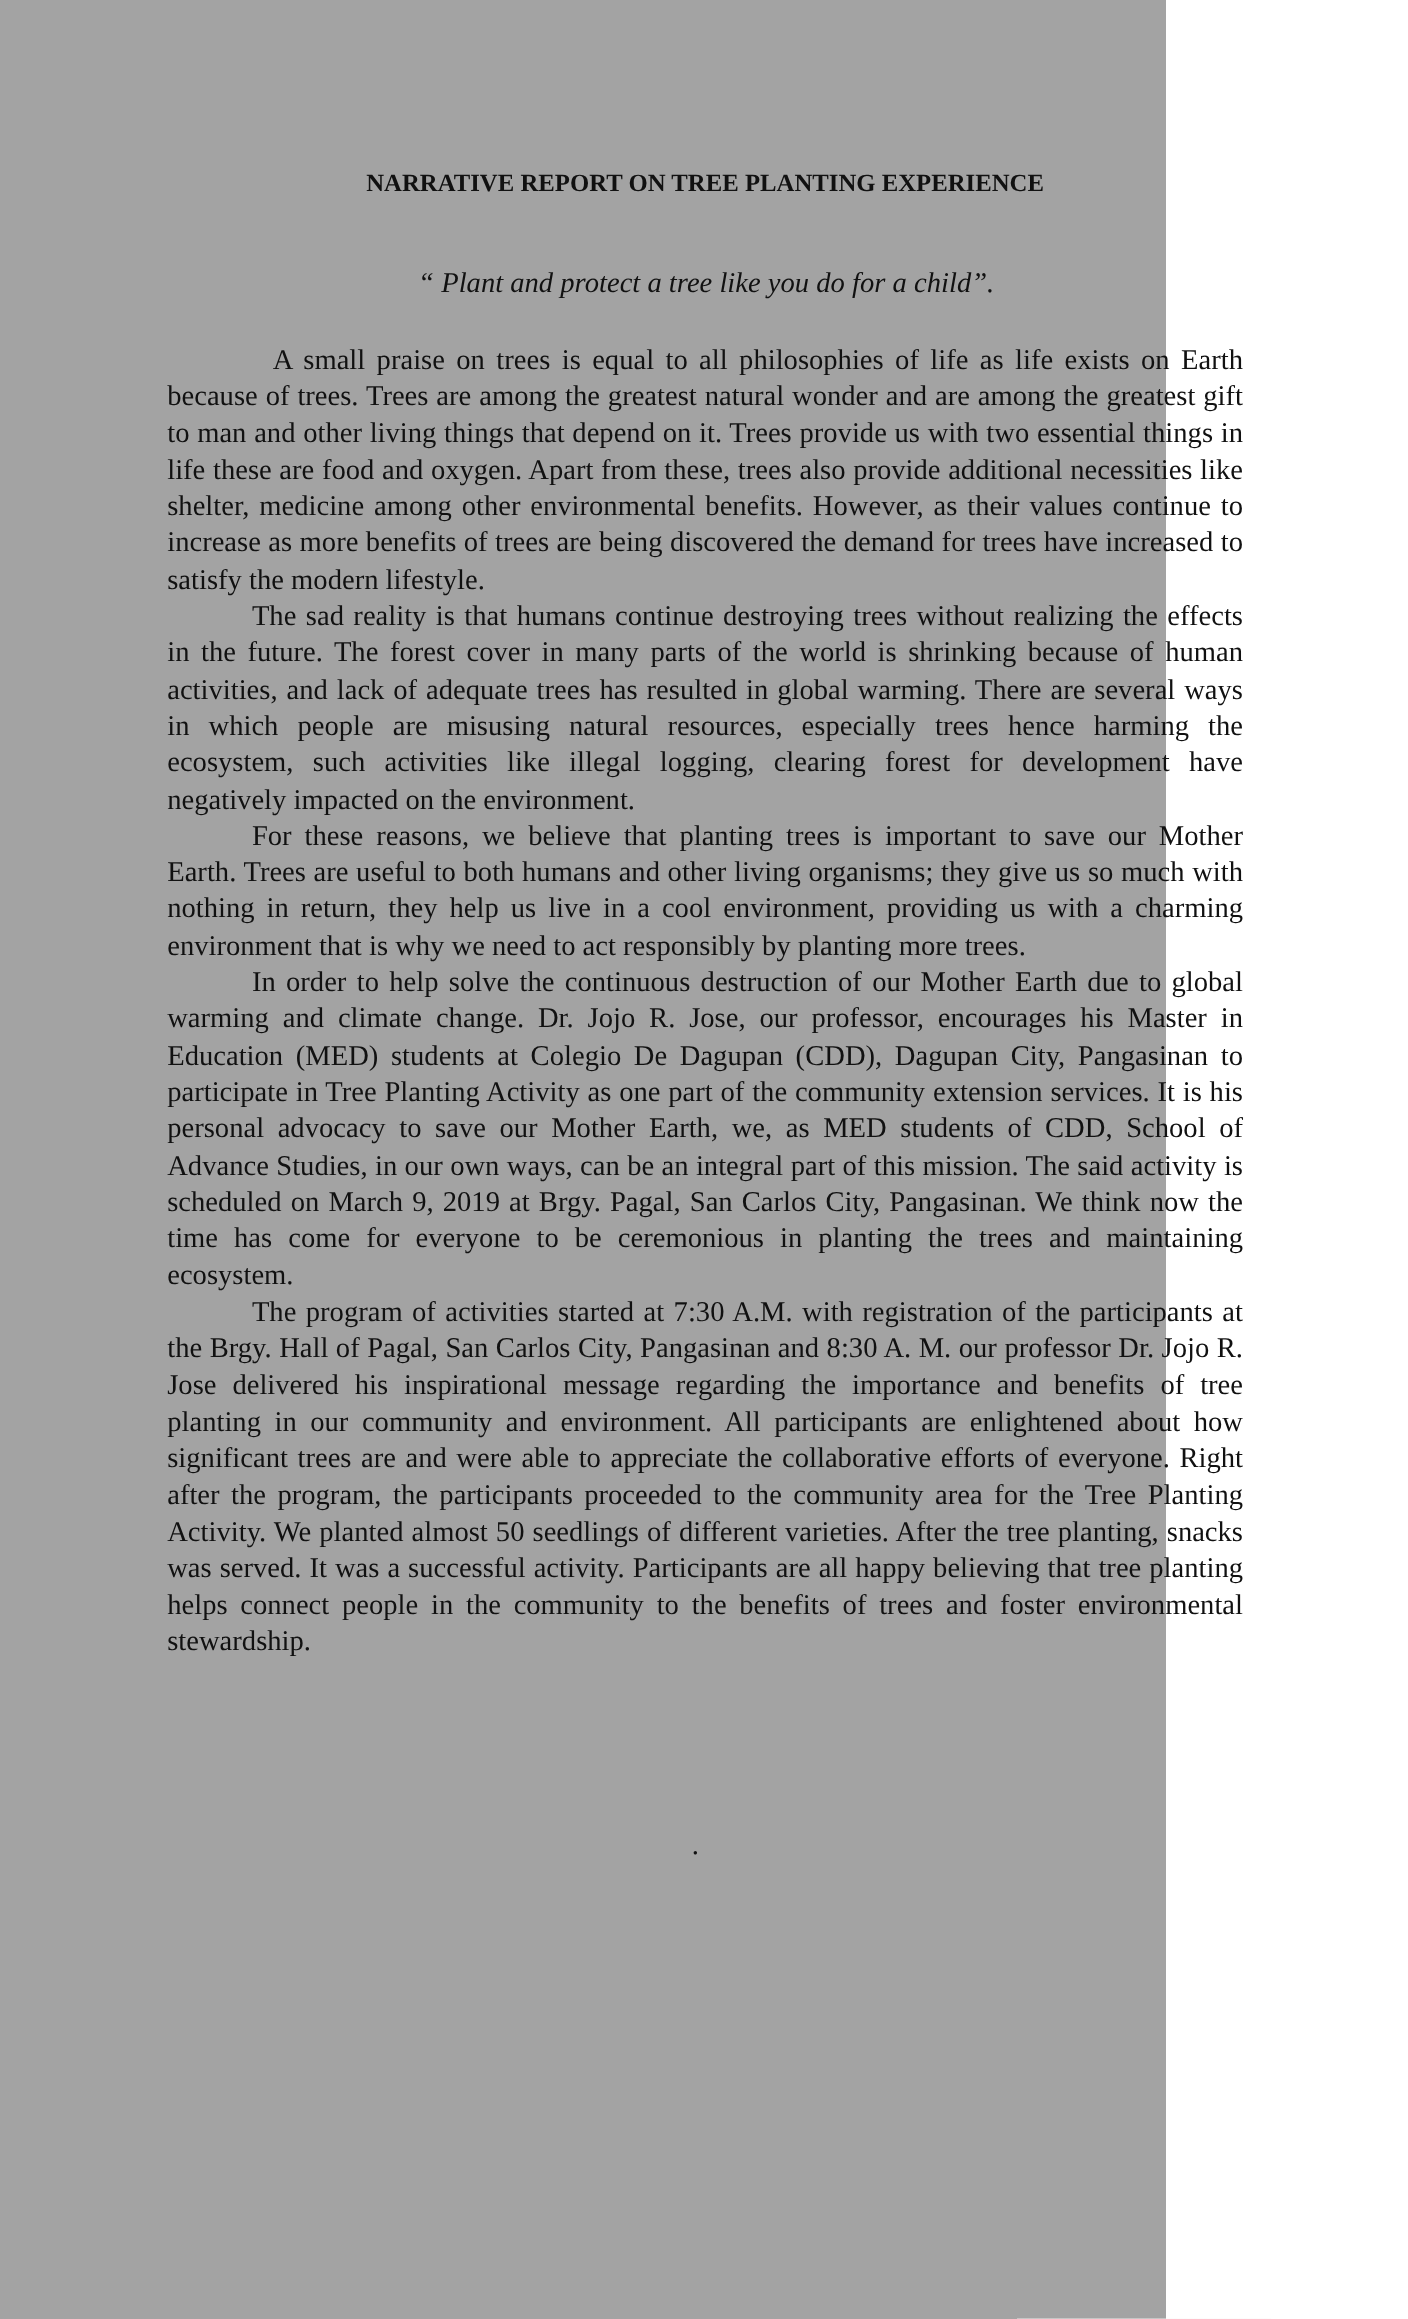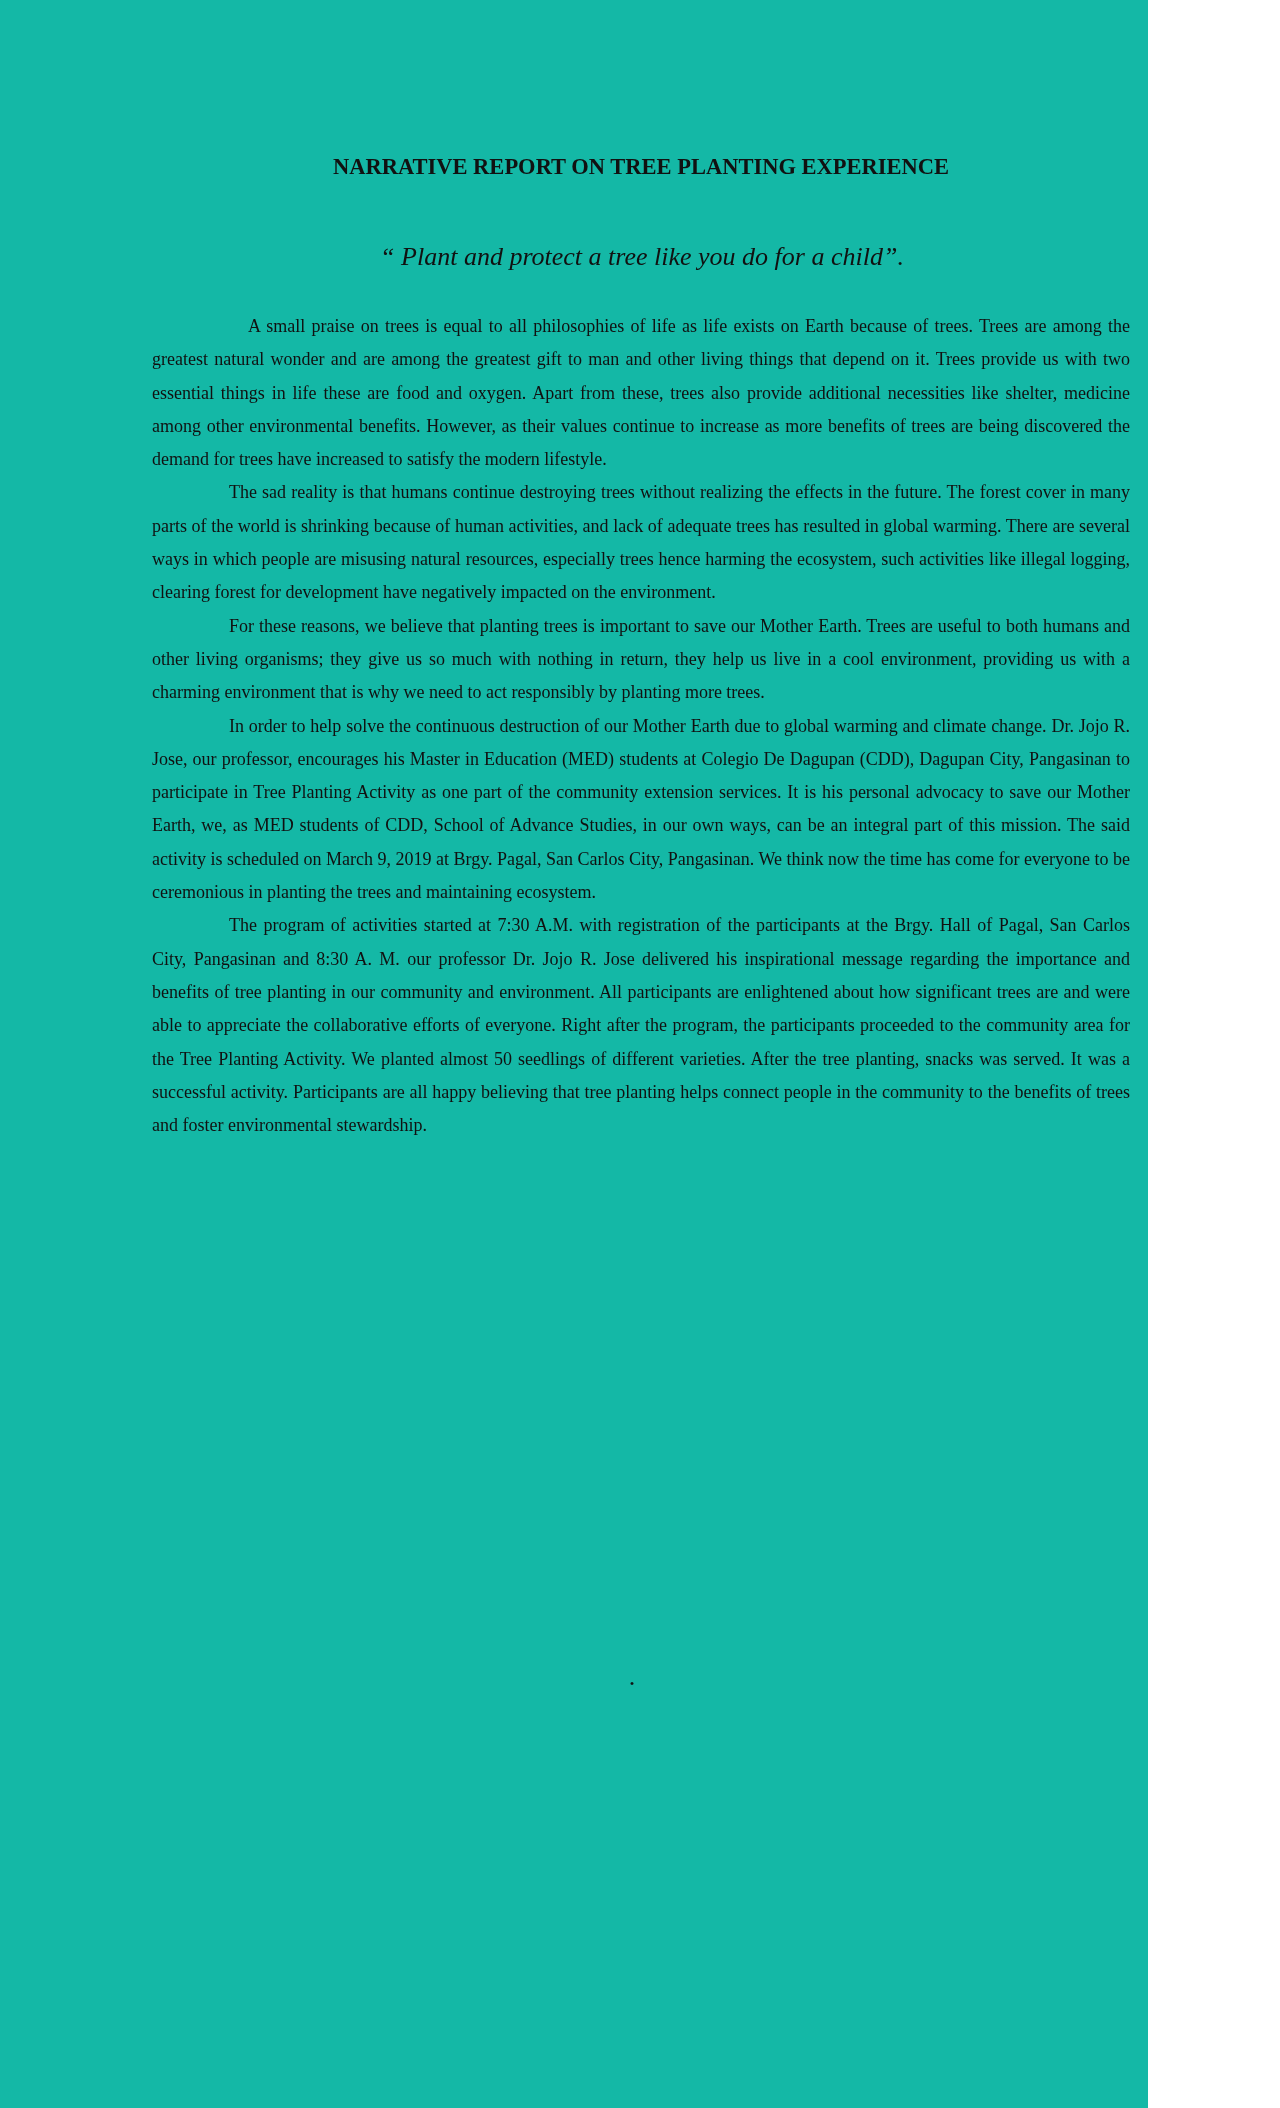--- a/index.html
+++ b/index.html
@@ -11,23 +11,23 @@
       width: 1280px;
       height: 2108px;
       position: relative;
       overflow: hidden;
       color: #111111;
       font-family: "Liberation Serif", "DejaVu Serif", serif;
     }
     .page {
       position: absolute;
       left: 0; top: 0;
-      width: 1148px;
+      width: 1060px;
       height: 2108px;
-      background: #14b8a6;
+      background: #a3a3a3;
       font-family: Liberation Serif, serif;
     }
     .title {
       position: absolute;
       left: 0;
       width: 1282px;
       top: 152px;
       text-align: center;
       font-weight: bold;
       font-size: 22.5px;
@@ -44,21 +44,21 @@
       font-style: italic;
       font-size: 26px;
       line-height: 34px;
       margin: 0;
     }
     .body-text {
       position: absolute;
       left: 152px;
       top: 310px;
       width: 978px;
-      font-size: 18px;
+      font-size: 26px;
       line-height: 33.3px;
       text-align: justify;
     }
     .body-text p {
       margin: 0;
       text-indent: 77px;
     }
     .body-text p.first {
       text-indent: 96px;
     }

